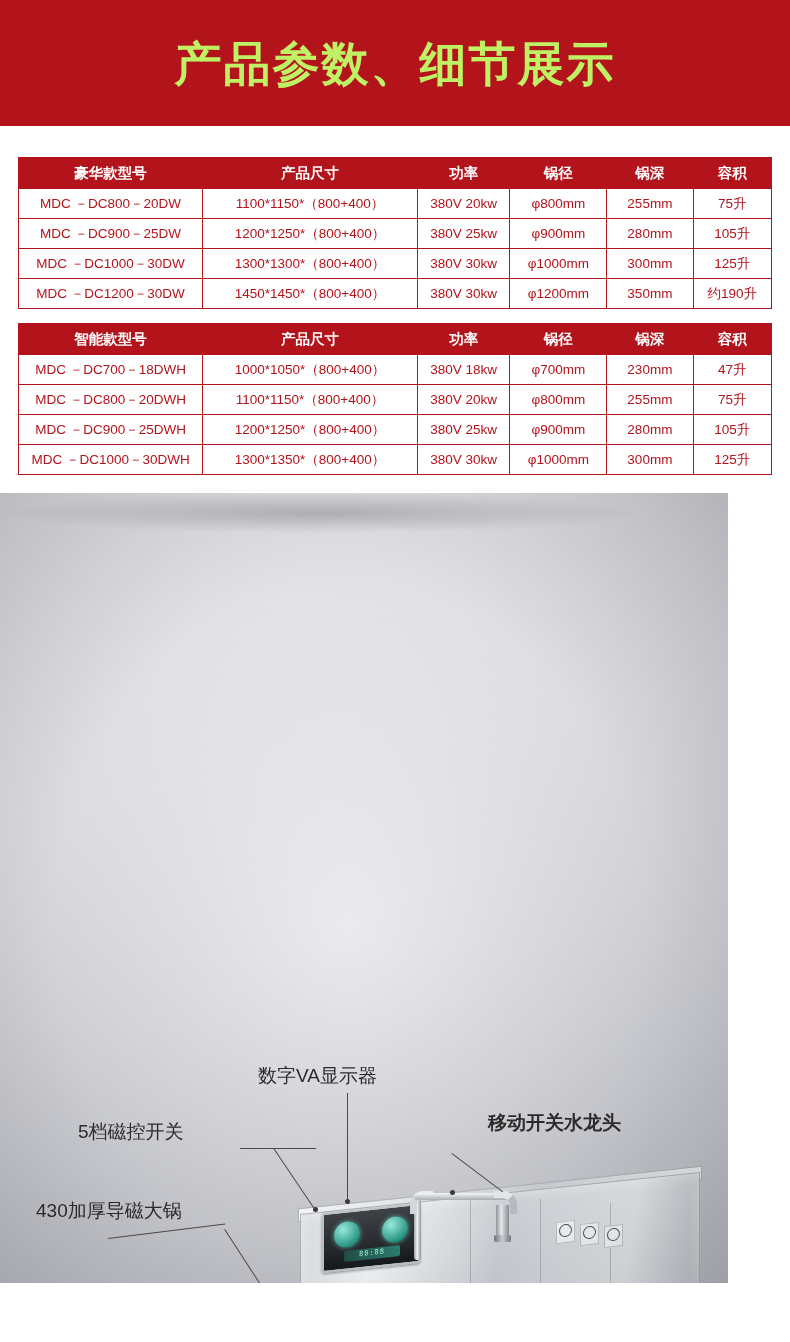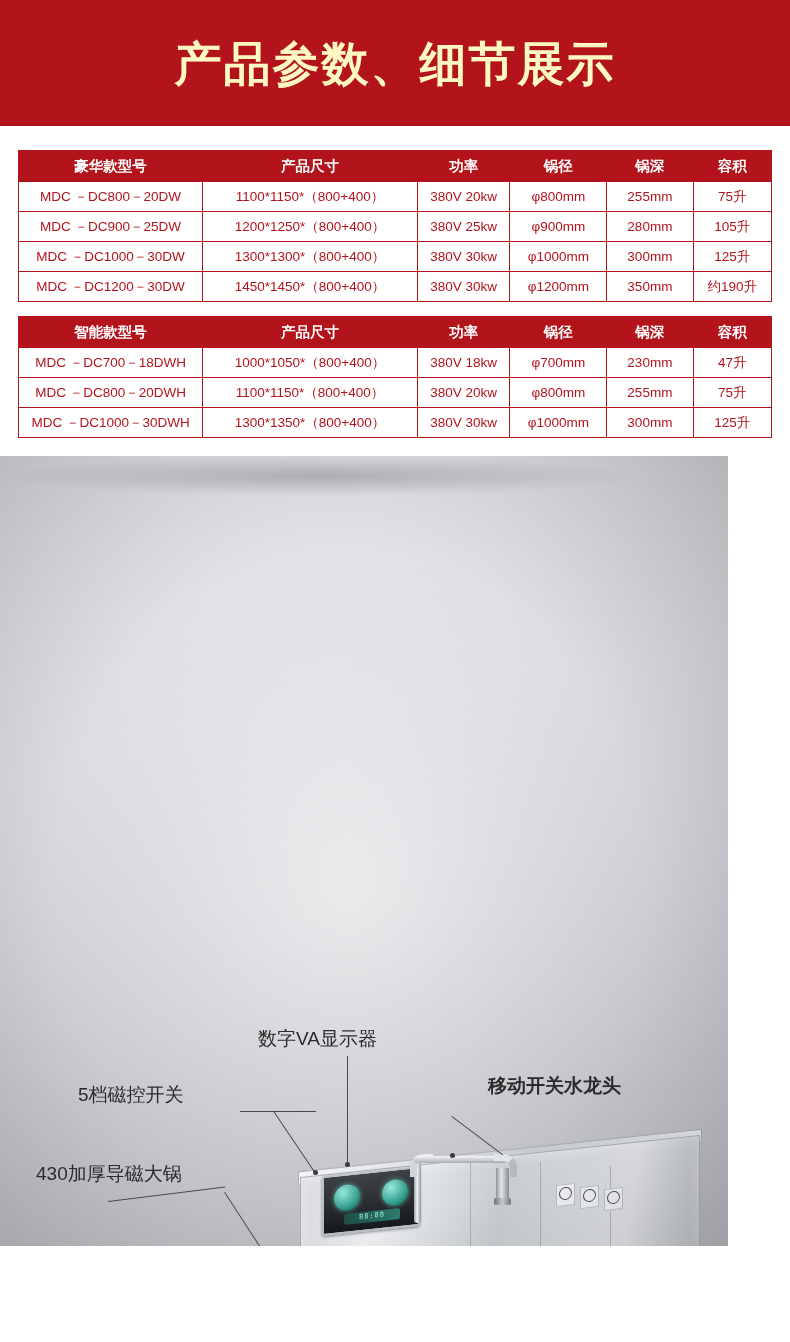--- a/index.html
+++ b/index.html
@@ -22,37 +22,37 @@
   
   .header {
     width: 790px;
     height: 126px;
     background: #b3141c;
     display: flex;
     align-items: center;
     justify-content: center;
   }
   .header-title {
-    color: #fef9c3;
+    color: #bef264;
     font-size: 47px;
     font-weight: bold;
     letter-spacing: 2px;
     line-height: 1;
     white-space: nowrap;
   }
   
   .table-wrap {
     padding: 0 18px;
     box-sizing: border-box;
   }
   .spec-table {
     width: 754px;
     border-collapse: collapse;
     table-layout: fixed;
-    margin-top: 24px;
+    margin-top: 31px;
   }
   .spec-table th, .spec-table td {
     border: 1px solid #b3141c;
     text-align: center;
     color: #b3141c;
     font-size: 13.5px;
     height: 29px;
     padding: 0 1px;
     white-space: nowrap;
     overflow: hidden;
@@ -311,20 +311,28 @@
         </tr>
         <tr>
           <td>MDC －DC800－20DWH</td>
           <td>1100*1150*（800+400）</td>
           <td>380V 20kw</td>
           <td>φ800mm</td>
           <td>255mm</td>
           <td>75升</td>
         </tr>
         <tr>
+          <td>MDC －DC900－25DWH</td>
+          <td>1200*1250*（800+400）</td>
+          <td>380V 25kw</td>
+          <td>φ900mm</td>
+          <td>280mm</td>
+          <td>105升</td>
+        </tr>
+        <tr>
           <td>MDC －DC1000－30DWH</td>
           <td>1300*1350*（800+400）</td>
           <td>380V 30kw</td>
           <td>φ1000mm</td>
           <td>300mm</td>
           <td>125升</td>
         </tr>
       </tbody>
     </table>
   </div>

